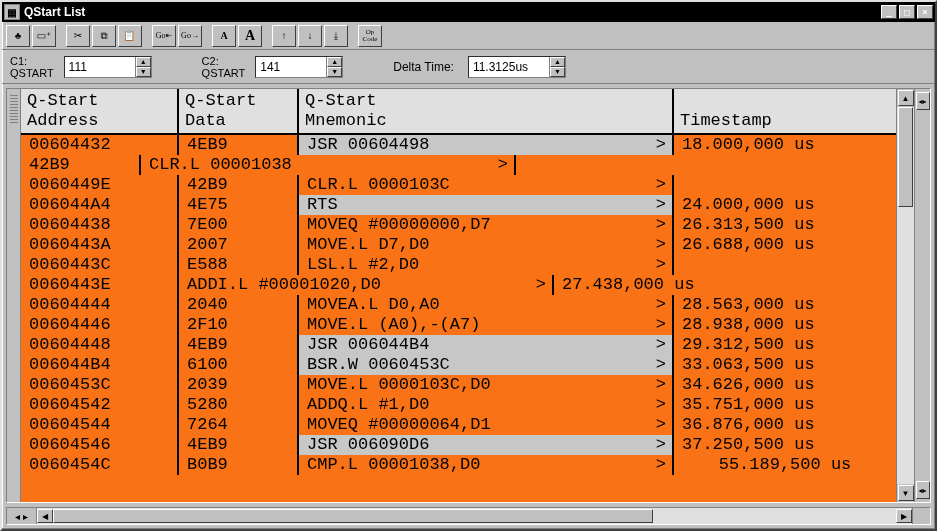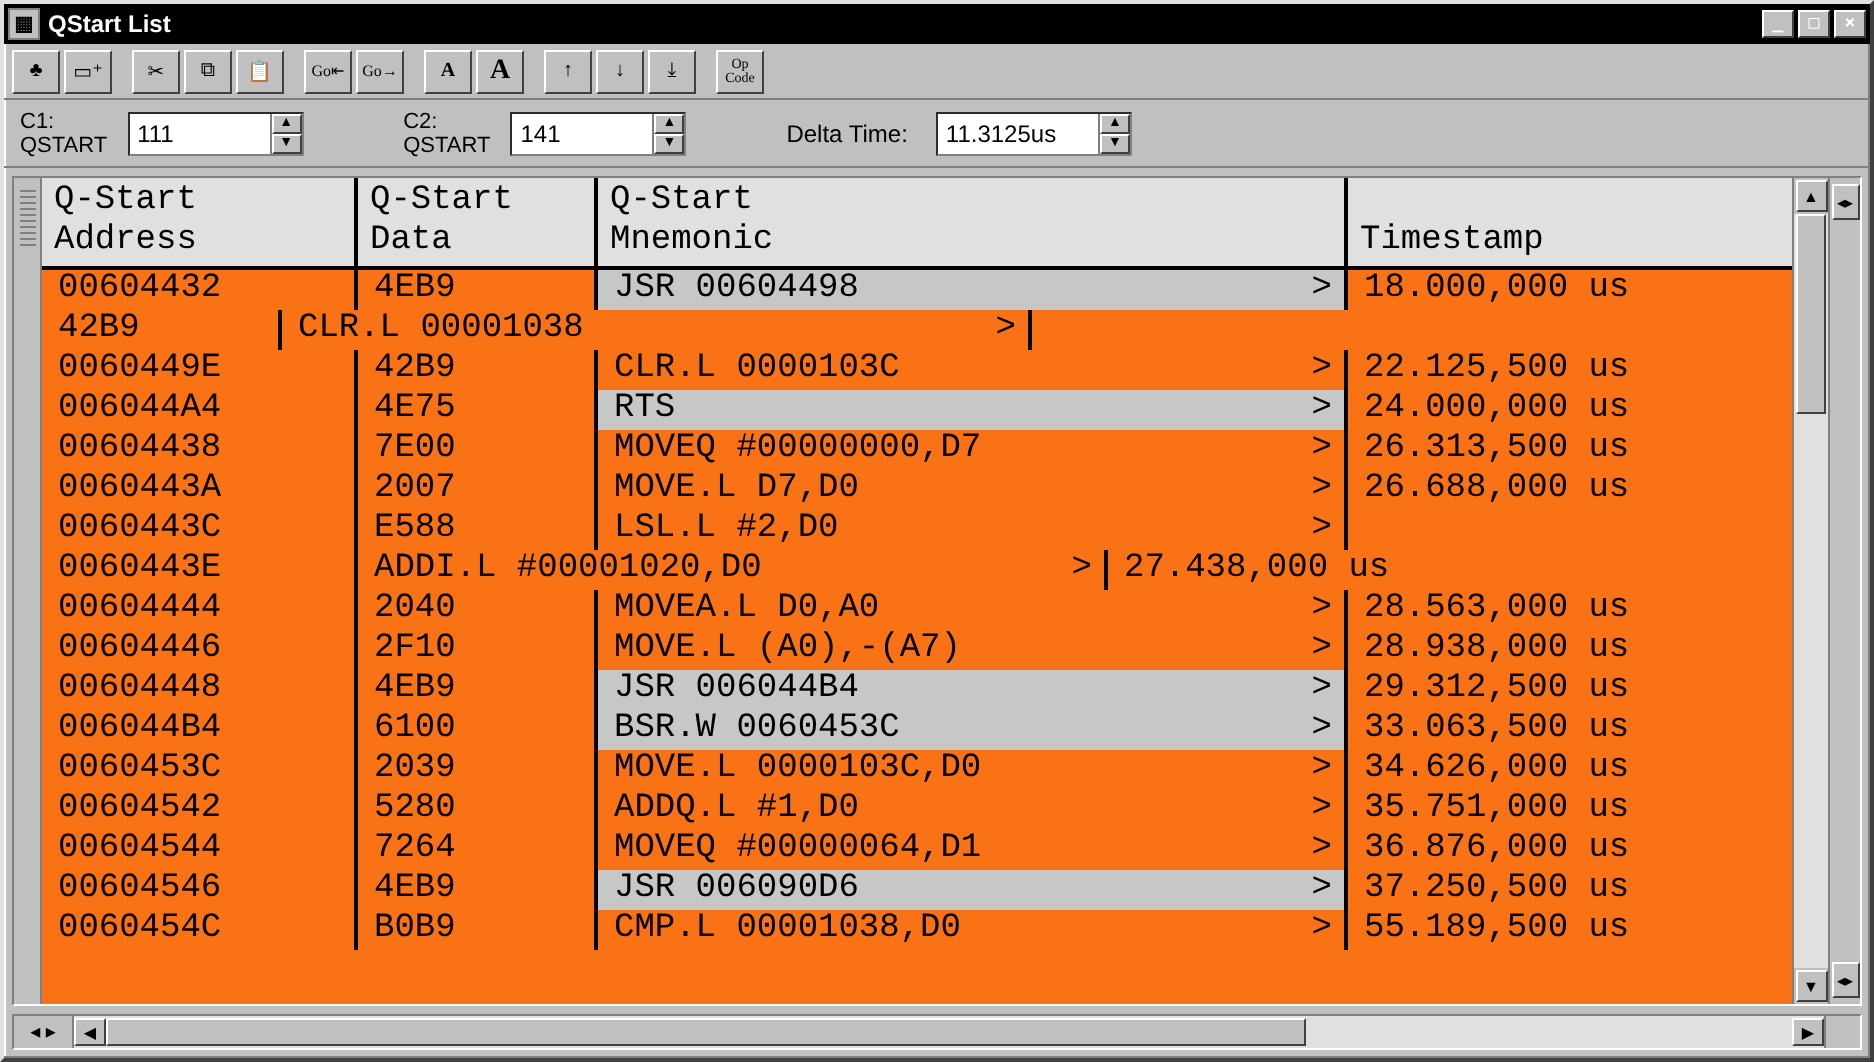--- a/index.html
+++ b/index.html
@@ -303,21 +303,20 @@
               <div class="cell c-ts" style="border-right:none;">18.000,000 us</div>
             </div>
             <div class="row">
               <div class="cell c-data">42B9</div>
               <div class="cell c-mnem">CLR.L 00001038<span class="gt">&gt;</span></div>
             </div>
             <div class="row">
               <div class="cell c-addr">0060449E</div>
               <div class="cell c-data">42B9</div>
               <div class="cell c-mnem">CLR.L 0000103C<span class="gt">&gt;</span></div>
-              <div class="cell c-ts" style="border-right:none;">22.125,500 us</div>
             </div>
             <div class="row hl">
               <div class="cell c-addr">006044A4</div>
               <div class="cell c-data">4E75</div>
               <div class="cell c-mnem">RTS<span class="gt">&gt;</span></div>
               <div class="cell c-ts" style="border-right:none;">24.000,000 us</div>
             </div>
             <div class="row">
               <div class="cell c-addr">00604438</div>
               <div class="cell c-data">7E00</div>
@@ -386,21 +385,21 @@
             <div class="row hl">
               <div class="cell c-addr">00604546</div>
               <div class="cell c-data">4EB9</div>
               <div class="cell c-mnem">JSR 006090D6<span class="gt">&gt;</span></div>
               <div class="cell c-ts" style="border-right:none;">37.250,500 us</div>
             </div>
             <div class="row">
               <div class="cell c-addr">0060454C</div>
               <div class="cell c-data">B0B9</div>
               <div class="cell c-mnem">CMP.L 00001038,D0<span class="gt">&gt;</span></div>
-              <div class="cell c-ts" style="border-right:none;">55.189,500 us</div>
+              <div class="cell c-ts" style="border-right:none;text-align:center;">55.189,500 us</div>
             </div>
           </div>
       </div>
       <div class="vscroll">
         <div class="arrow">▲</div>
         <div class="track">
           <div class="thumb"></div>
         </div>
         <div class="arrow">▼</div>
       </div>

